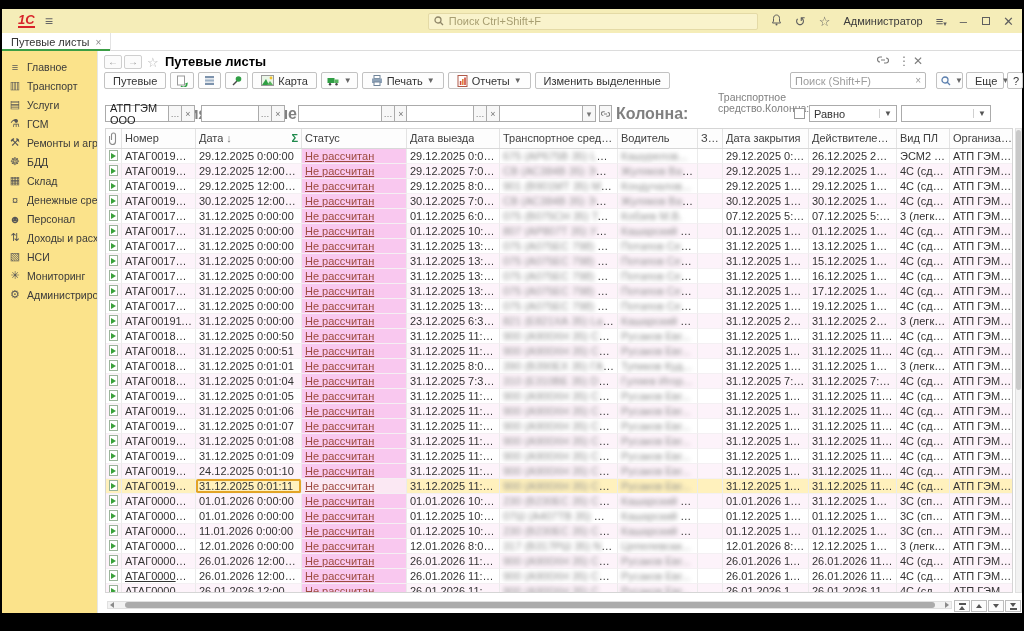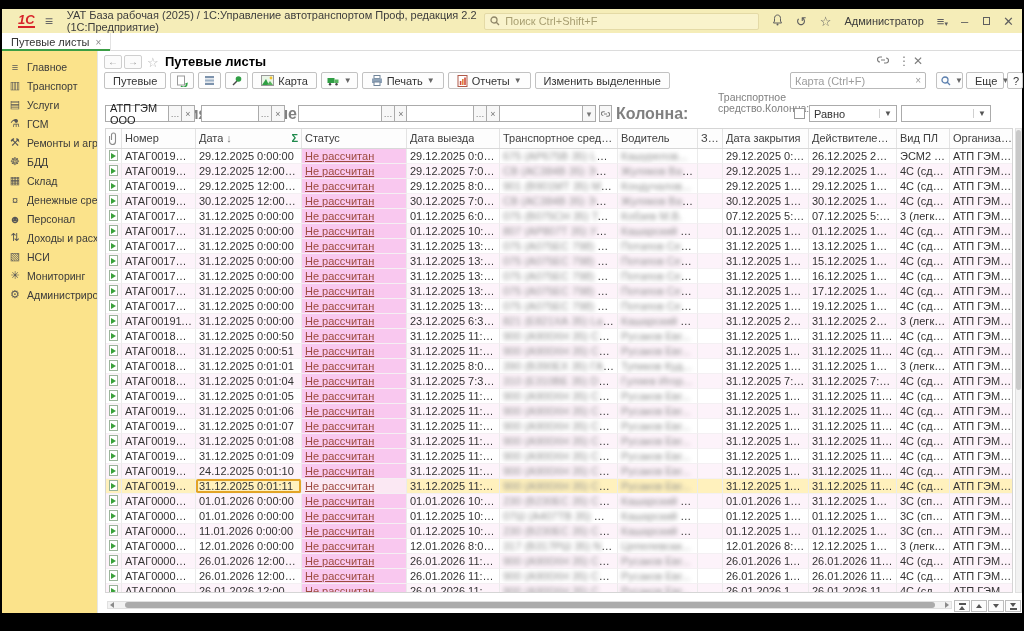--- a/index.html
+++ b/index.html
@@ -100,21 +100,20 @@
   .bar{width:7px;height:2px;background:#555;}
 </style>
 </head>
 <body>
 
 <div class="stage">
 
   <div class="titlebar">
     <span class="logo">1С</span>
     <span class="tb-menu">≡</span>
-    <span class="tb-title">УАТ База рабочая (2025) / 1С:Управление автотранспортом Проф, редакция 2.2  (1С:Предприятие)</span>
     <div class="tb-search">
       <svg class="mag" viewBox="0 0 10 10">
           <circle cx="4" cy="4" r="3" fill="none" stroke="#8f8668" stroke-width="1.3"></circle>
           <line x1="6.3" y1="6.3" x2="9" y2="9" stroke="#8f8668" stroke-width="1.3"></line>
         </svg>
       <span>Поиск Ctrl+Shift+F</span>
     </div>
     <span class="tb-ic">
       <svg width="11" height="12" viewBox="0 0 11 12">
           <path d="M5.5 1 C3.5 1 2.5 2.5 2.5 4.5 L2.5 7 L1.5 9 L9.5 9 L8.5 7 L8.5 4.5 C8.5 2.5 7.5 1 5.5 1 Z" fill="none" stroke="#5f5f5f" stroke-width="1"></path>
@@ -265,21 +264,21 @@
           </svg>
         <span>Отчеты</span>
           <span class="caret">▼</span>
       </div>
       <div class="btn">
           <span>Изменить выделенные</span>
         </div>
     </div>
 
     <div class="lsearch">
-      <span>Карта (Ctrl+F)</span>
+      <span>Поиск (Shift+F)</span>
       <span class="x">×</span>
     </div>
     <div class="btn sbtn" style="left:838px;width:27px;padding:0 4px;">
       <svg class="mag" viewBox="0 0 10 10">
           <circle cx="4" cy="4" r="3" fill="none" stroke="#5b7fae" stroke-width="1.3"></circle>
           <line x1="6.3" y1="6.3" x2="9" y2="9" stroke="#5b7fae" stroke-width="1.3"></line>
         </svg>
       <span class="caret">▼</span>
     </div>
     <div class="btn sbtn" style="left:868px;width:38px;">
@@ -773,21 +772,21 @@
             <div class="td" style="width: 118px;"><span class="blur">900 (А900ХН 35) СТЕРХ (экск)</span></div>
             <div class="td" style="width: 80px;"><span class="blur">Русаков Евг...</span></div>
             <div class="td" style="width: 25px;"></div>
             <div class="td" style="width: 86px;">26.01.2026 11:25:01</div>
             <div class="td" style="width: 88px;">26.01.2026 11:25:00</div>
             <div class="td" style="width: 53px;">4С (сдельный)</div>
             <div class="td" style="width: 66px;">АТП ГЭМ ООО</div>
           </div>
           <div class="tr">
             <div class="td" style="width: 16px;"><span class="docic"></span></div>
-            <div class="td" style="width: 74px;">АТАГ0000007</div>
+            <div class="td" style="width: 74px; text-decoration: underline;">АТАГ0000007</div>
             <div class="td" style="width: 106px;">26.01.2026 12:00:01</div>
             <div class="td st" style="width: 105px;"><span class="stlink">Не рассчитан</span></div>
             <div class="td" style="width: 93px;">26.01.2026 11:25:00</div>
             <div class="td" style="width: 118px;"><span class="blur">900 (А900ХН 35) СТЕРХ (экск)</span></div>
             <div class="td" style="width: 80px;"><span class="blur">Русаков Евг...</span></div>
             <div class="td" style="width: 25px;"></div>
             <div class="td" style="width: 86px;">26.01.2026 11:25:01</div>
             <div class="td" style="width: 88px;">26.01.2026 11:25:00</div>
             <div class="td" style="width: 53px;">4С (сдельный)</div>
             <div class="td" style="width: 66px;">АТП ГЭМ ООО</div>

